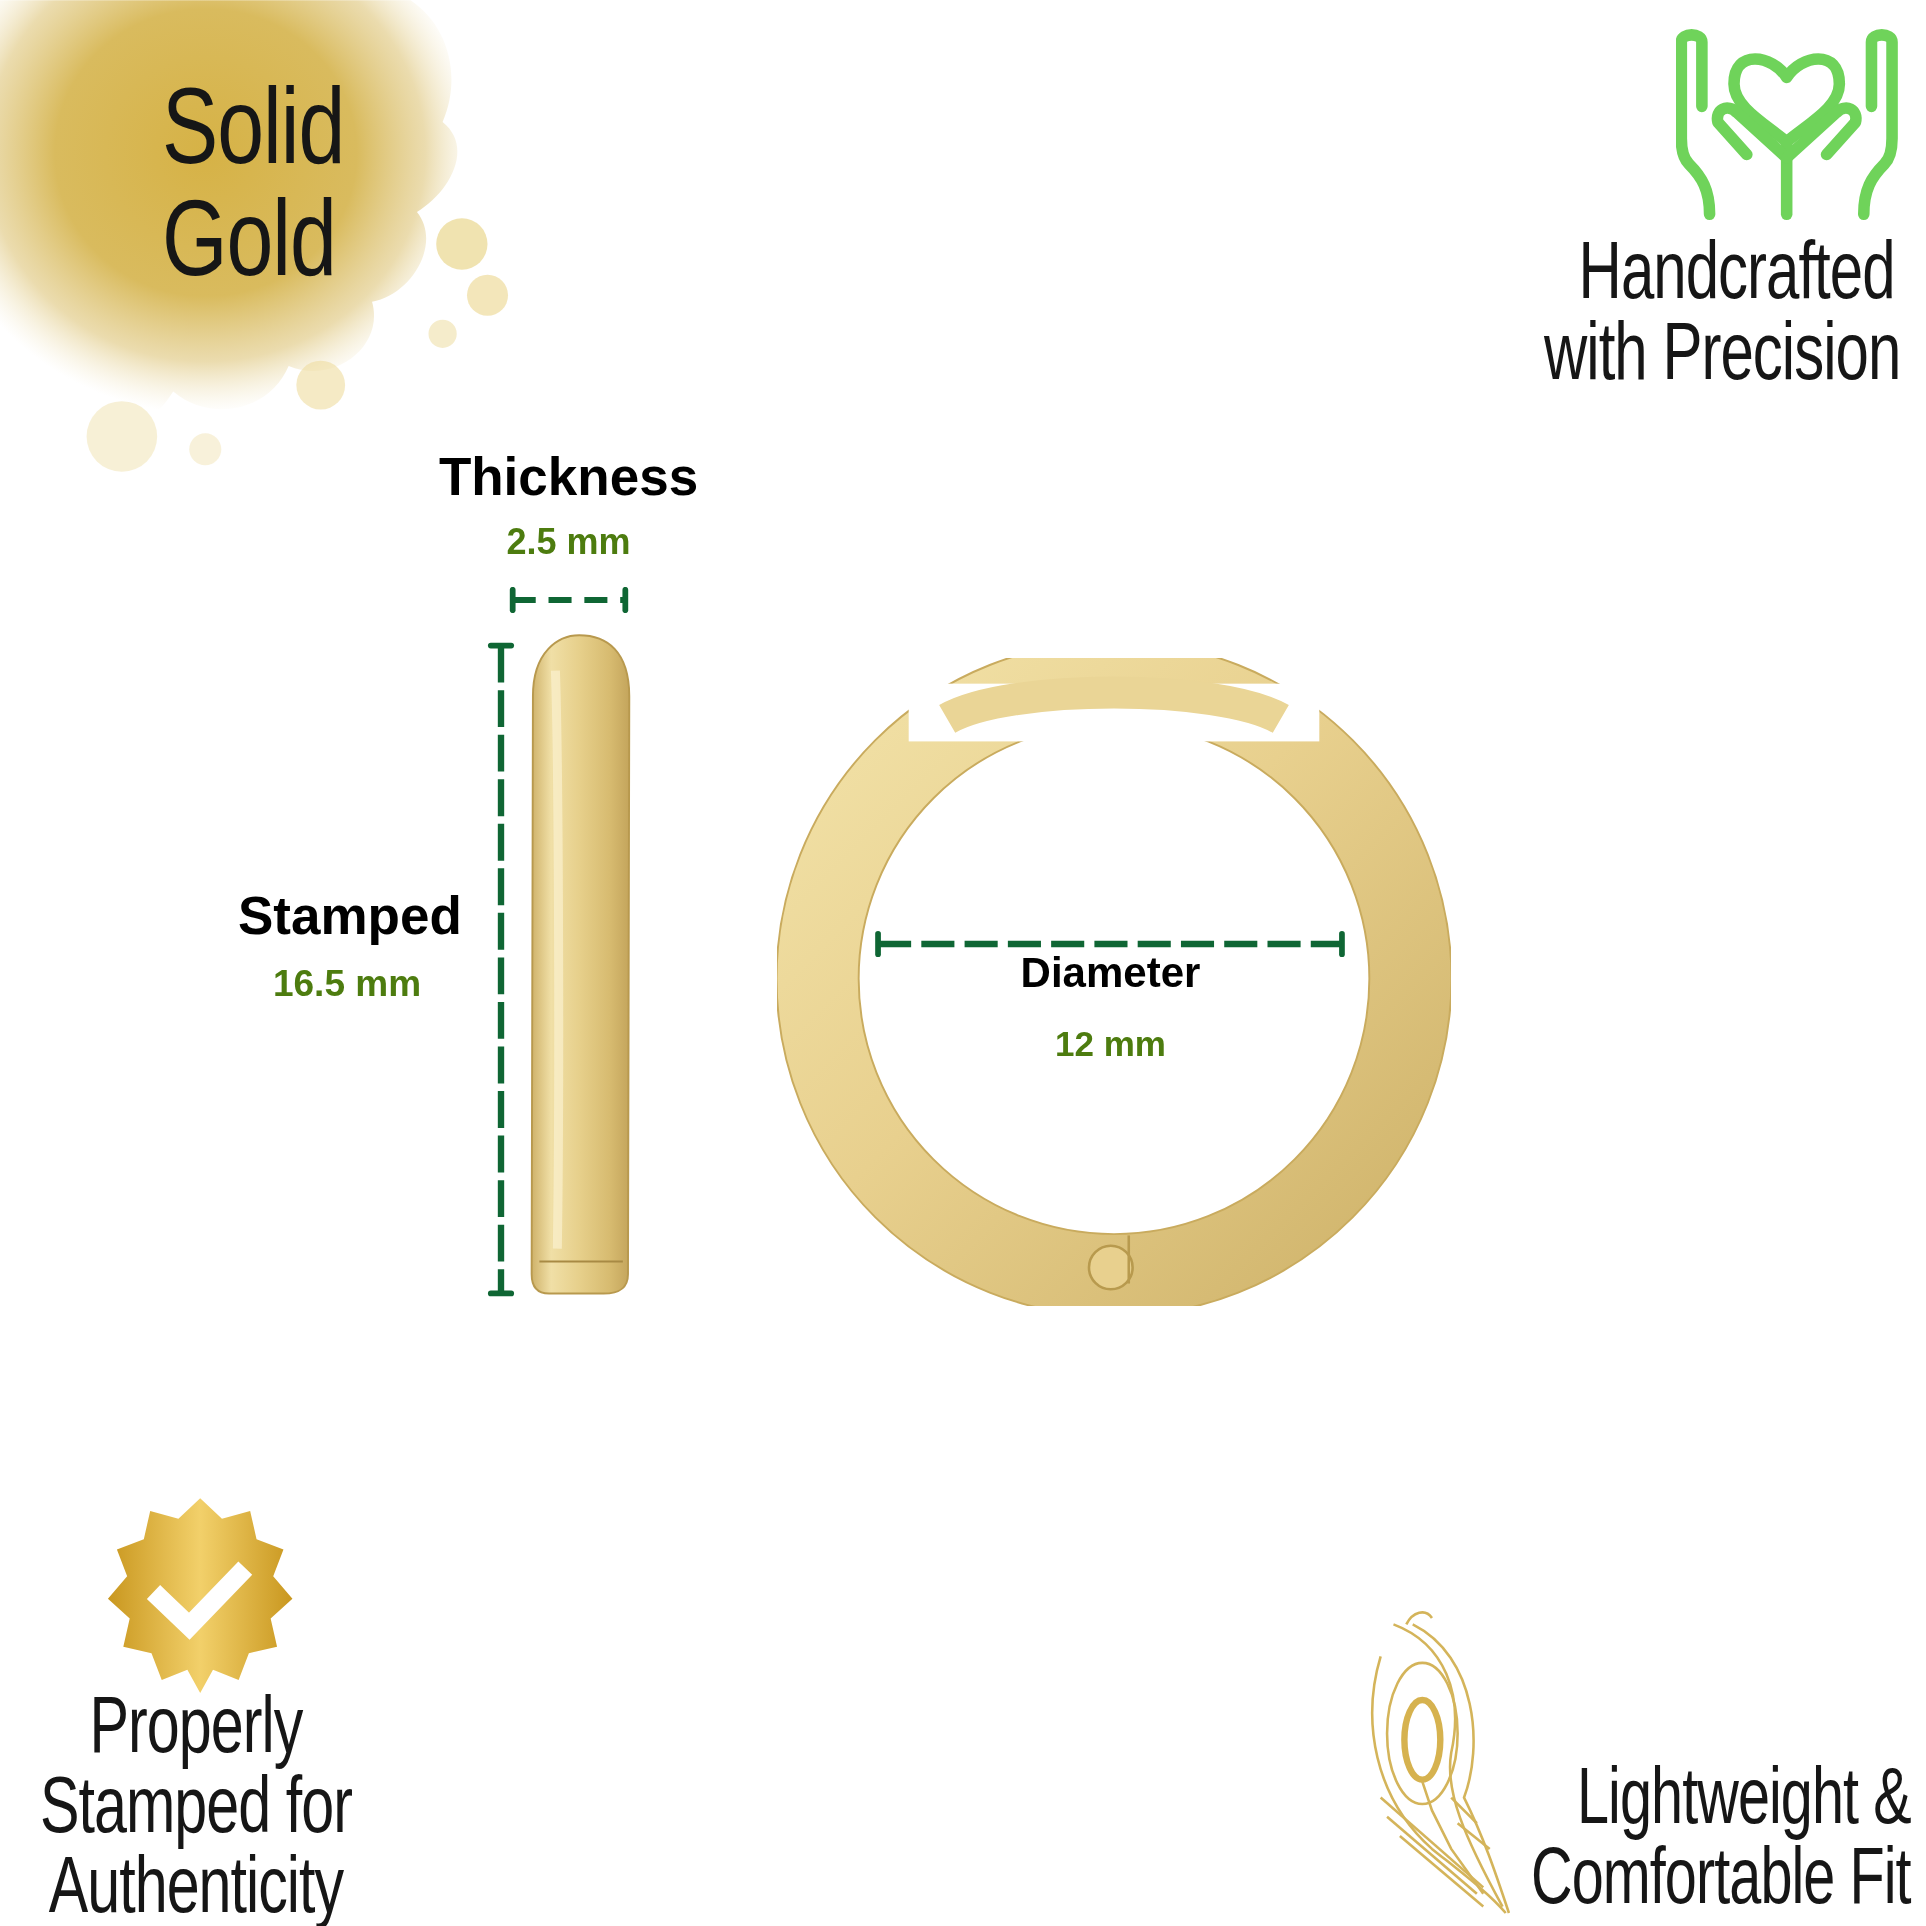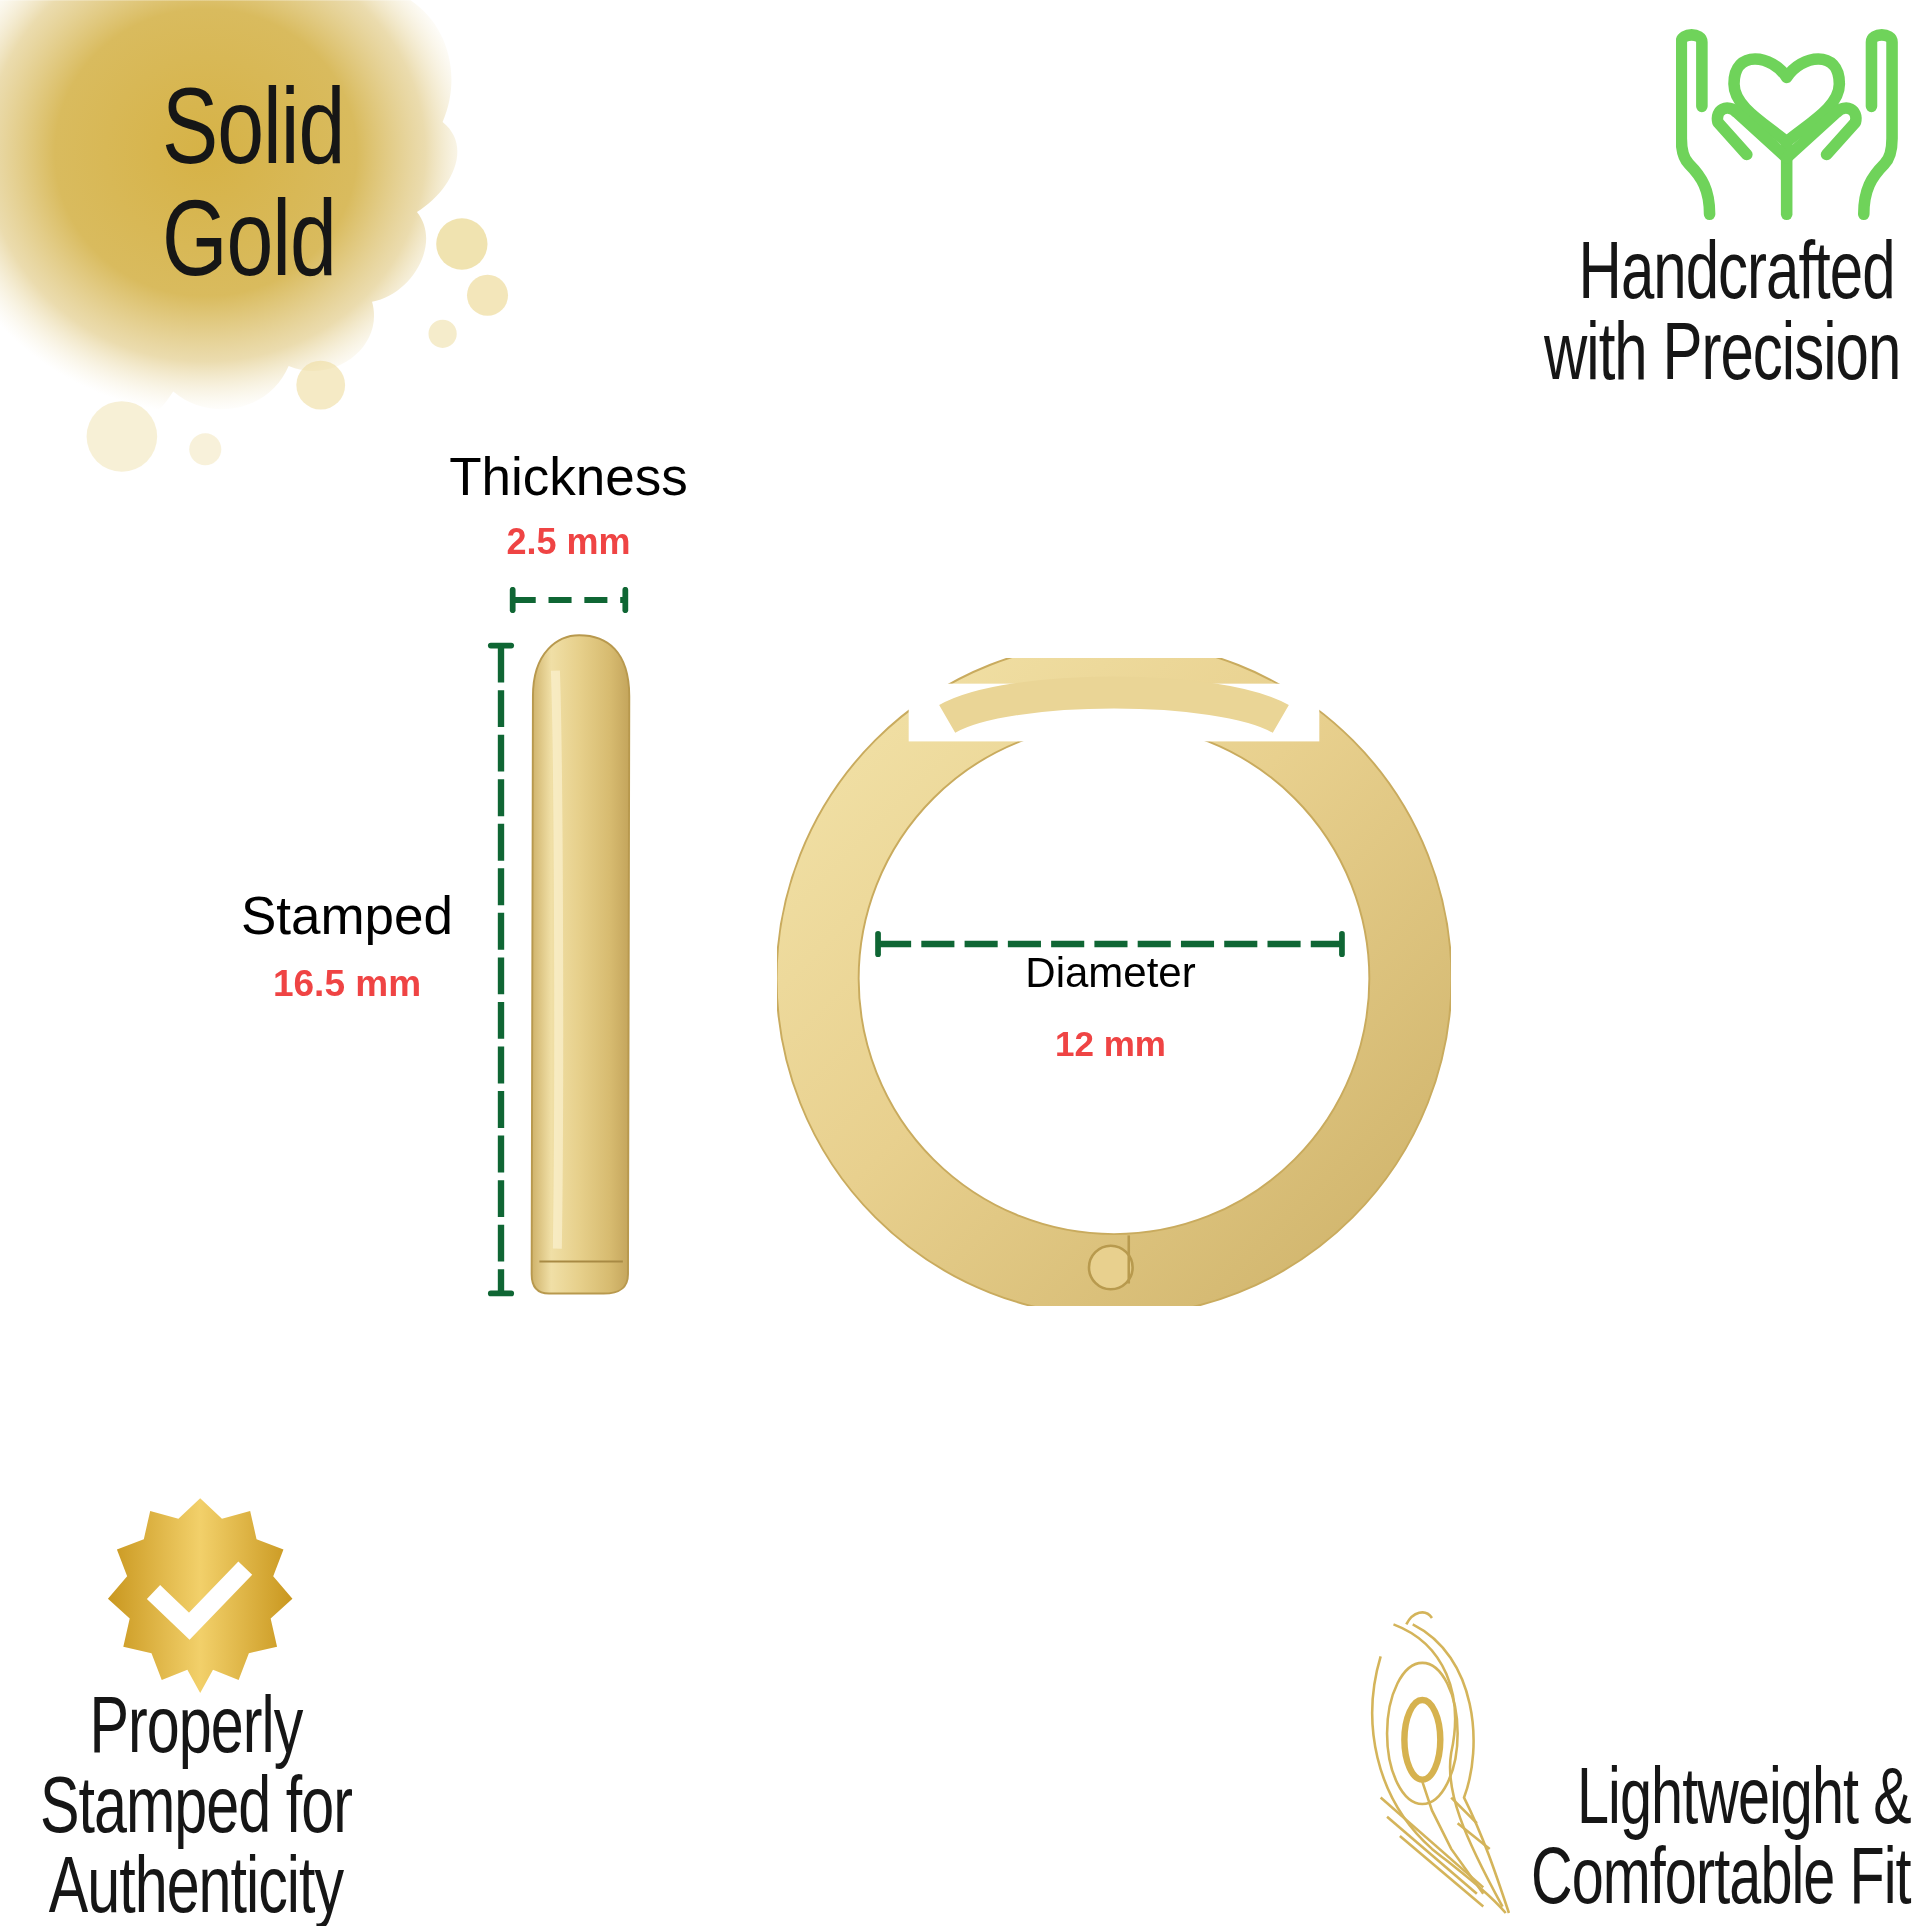--- a/index.html
+++ b/index.html
@@ -1,21 +1,21 @@
 <!DOCTYPE html>
 <html style="font-size:10.3px"><head>
 <meta charset="utf-8">
 <style>
   html, body { margin:0; padding:0; }
   body { width:1926px; height:1926px; background:#ffffff; position:relative; overflow:hidden; font-family:"Liberation Sans", sans-serif; }
   .abs { position:absolute; }
   .cond { font-family:"Liberation Sans Narrow","Liberation Sans", sans-serif; color:#161616; transform-origin:left top; }
   .feature-text { font-weight:400; line-height:1; white-space:nowrap; letter-spacing:-1.3px; }
-  .dim-label { font-weight:400; color:#000; white-space:nowrap; text-align:center; }
-  .dim-value { font-weight:700; color:#ef4444; white-space:nowrap; text-align:center; }
+  .dim-label { font-weight:700; color:#000; white-space:nowrap; text-align:center; }
+  .dim-value { font-weight:700; color:#4d7c0f; white-space:nowrap; text-align:center; }
   svg { display:block; }
 </style>
 </head>
 <body>
 
 <div class="abs" style="left:0;top:0;width:526px;height:488px;">
   <svg width="526" height="488" viewBox="0 0 820 760">
     <defs>
       <radialGradient id="splash" cx="45%" cy="35%" r="60%">
         <stop offset="0%" stop-color="#d6b246"></stop>

